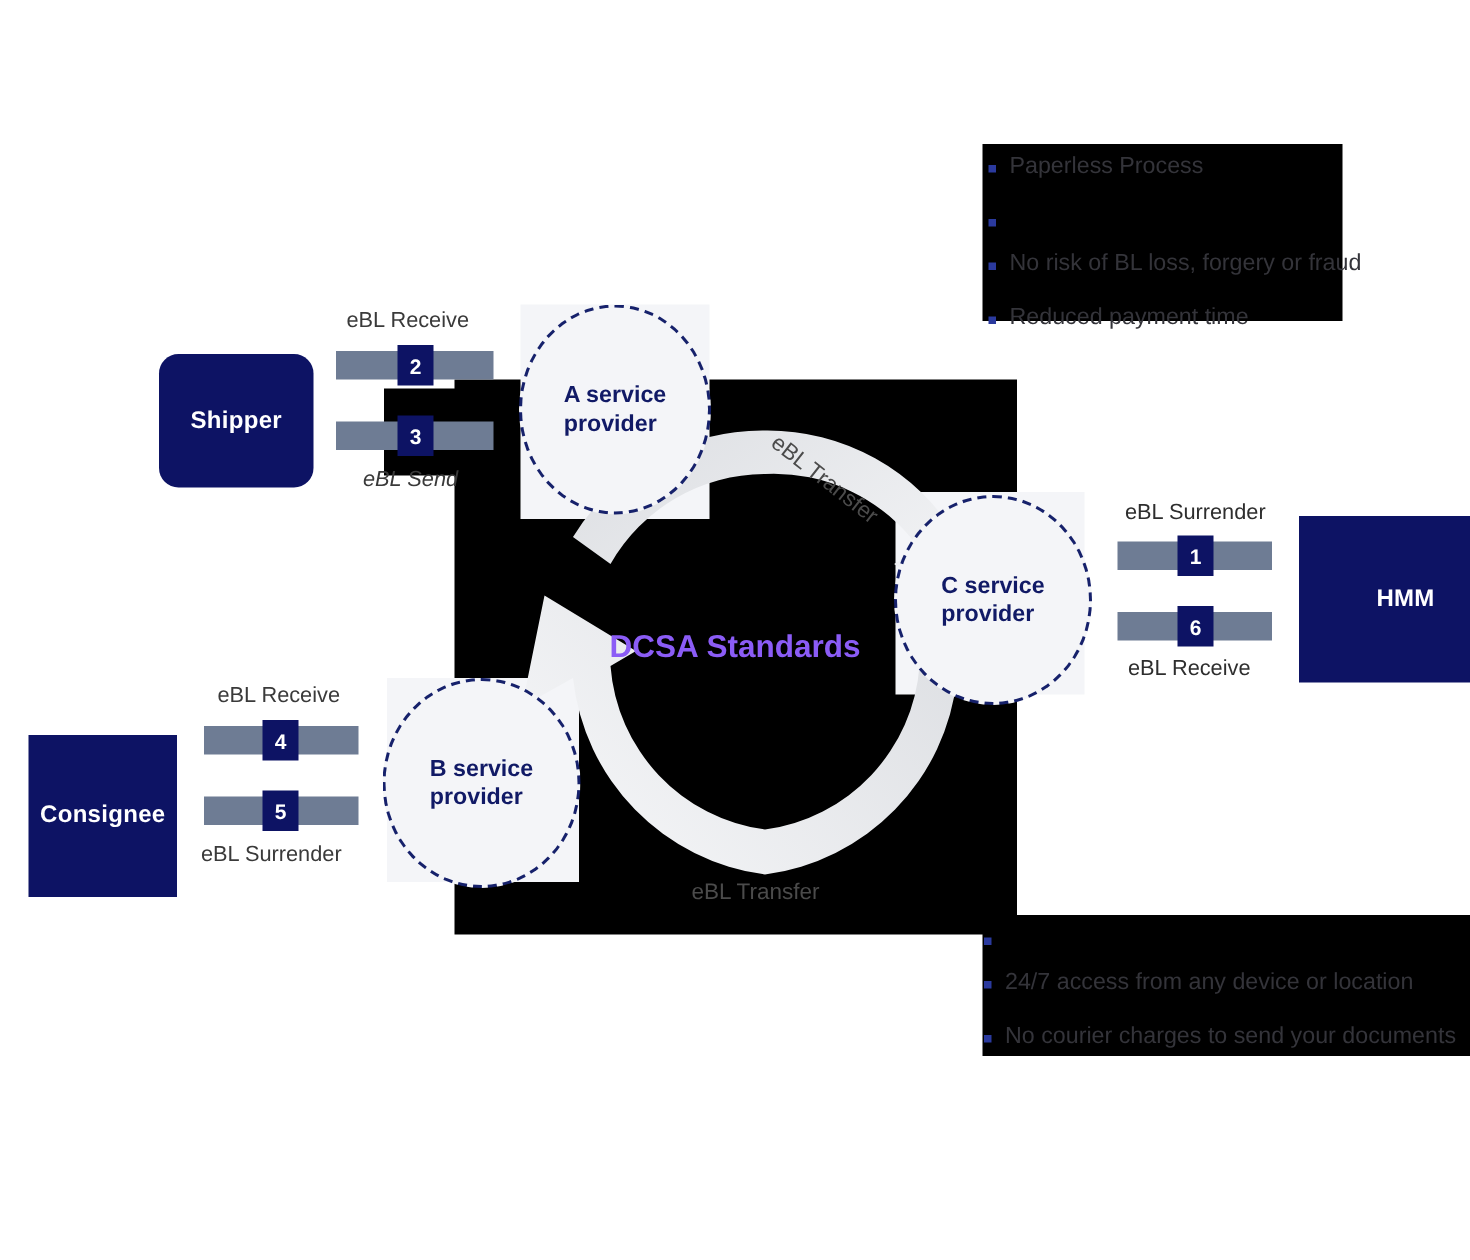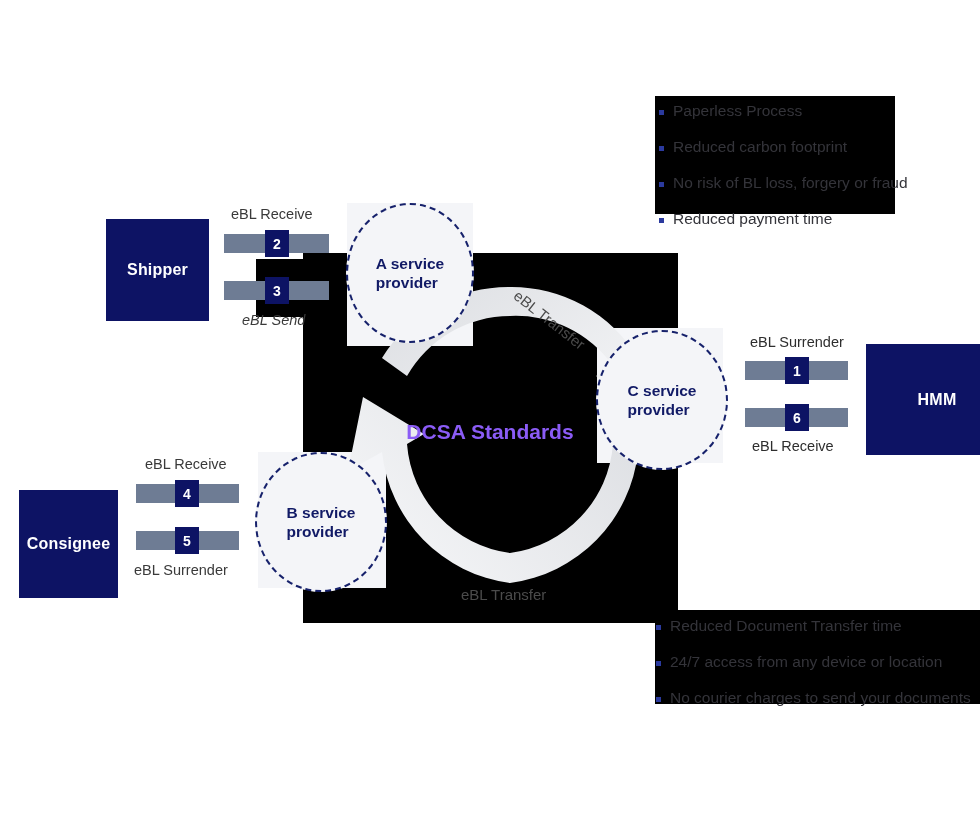--- a/index.html
+++ b/index.html
@@ -209,21 +209,21 @@
     </div>
   </div>
 
   <div class="spcircle" style="left:596px; top:330px; width:132px; height:140px;">
     <div>
       <span>C service</span>
       <span>provider</span>
     </div>
   </div>
 
-  <div class="party-box" style="left:106px; top:219px; width:103px; height:102px;">
+  <div class="party-box" style="left:106px; top:236px; width:103px; height:89px;border-radius:13px;">
     <span>Shipper</span>
   </div>
   <div class="flowlabel" style="left:231px; top:206px;">eBL Receive</div>
   <div class="flowbar" style="left:224px; top:234px; width:105px;"></div>
   <div class="flowbadge" style="left:265px; top:230px;">2</div>
   <div class="flowbar" style="left:224px; top:281px; width:105px;"></div>
   <div class="flowbadge" style="left:265px; top:277px;">3</div>
   <div class="flowlabel" style="left:242px; top:312px;font-style:italic;">eBL Send</div>
 
   <div class="party-box" style="left:19px; top:466px; width:99px; height:108px;margin-top:24px;">
@@ -246,36 +246,34 @@
   <div class="flowbadge" style="left:785px; top:404px;">6</div>
   <div class="flowlabel on-dark" style="left:752px; top:438px;">eBL Receive</div>
 
   <div class="benefits" style="left:659px; top:101px;">
     <div class="benefit-row">
       <div class="benefit-bullet"></div>
       <div class="benefit-text">Paperless Process</div>
     </div>
     <div class="benefit-row">
       <div class="benefit-bullet"></div>
-      <div class="benefit-text">Reduced carbon footprint</div>
     </div>
     <div class="benefit-row">
       <div class="benefit-bullet"></div>
       <div class="benefit-text">No risk of BL loss, forgery or fraud</div>
     </div>
     <div class="benefit-row">
       <div class="benefit-bullet"></div>
       <div class="benefit-text">Reduced payment time</div>
     </div>
   </div>
 
   <div class="benefits" style="left:656px; top:616px;">
     <div class="benefit-row">
       <div class="benefit-bullet"></div>
-      <div class="benefit-text">Reduced Document Transfer time</div>
     </div>
     <div class="benefit-row">
       <div class="benefit-bullet"></div>
       <div class="benefit-text">24/7 access from any device or location</div>
     </div>
     <div class="benefit-row">
       <div class="benefit-bullet"></div>
       <div class="benefit-text">No courier charges to send your documents</div>
     </div>
   </div>

